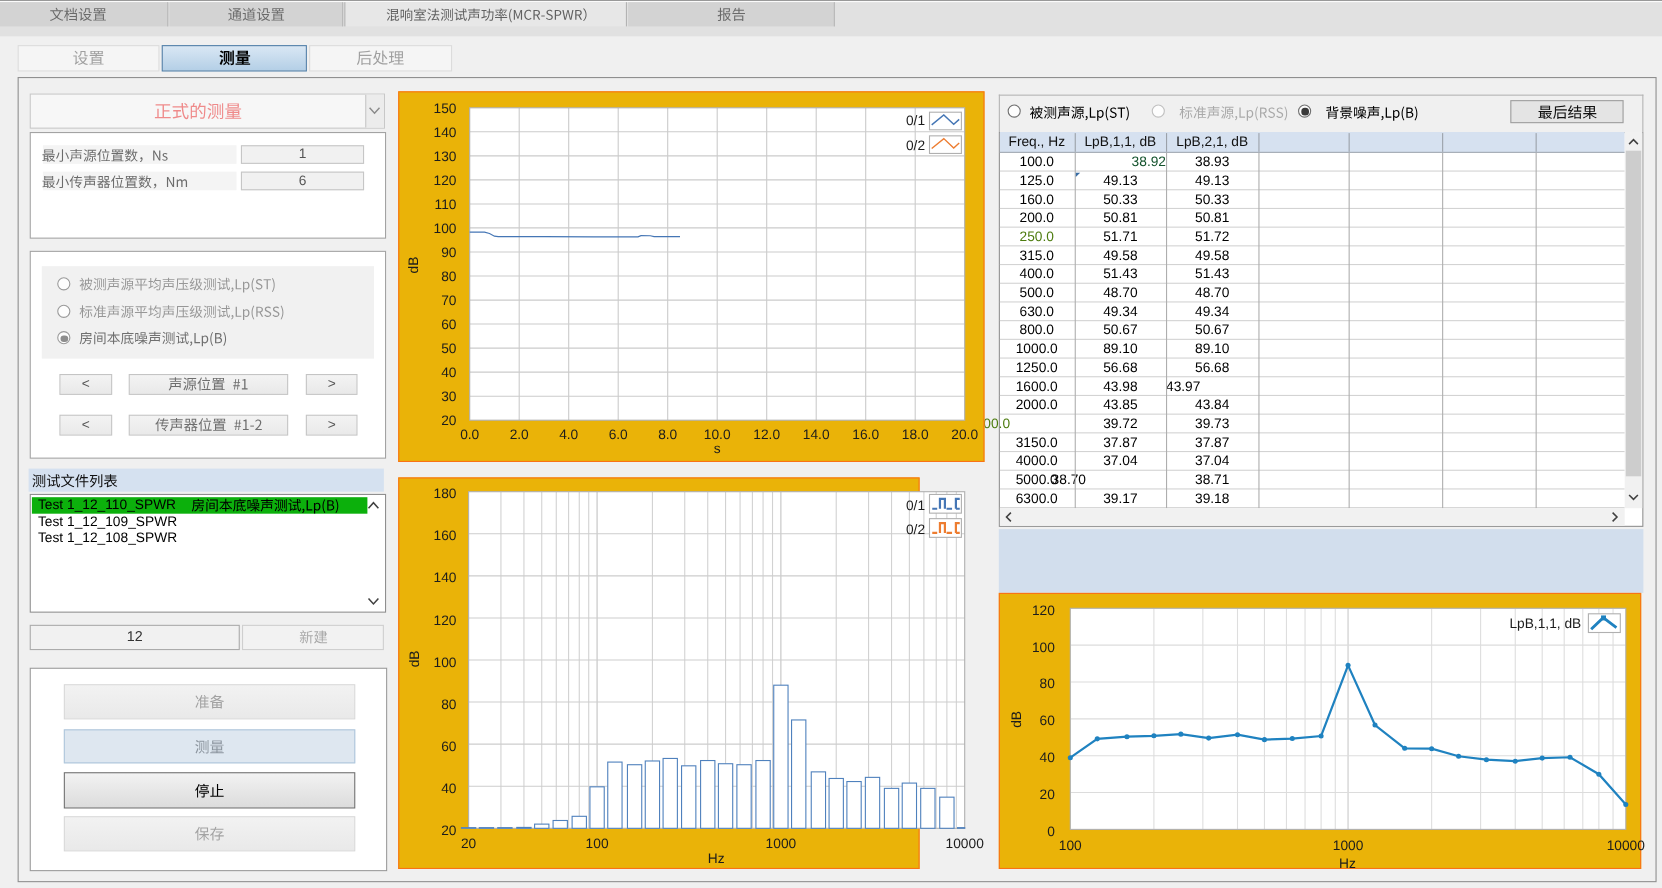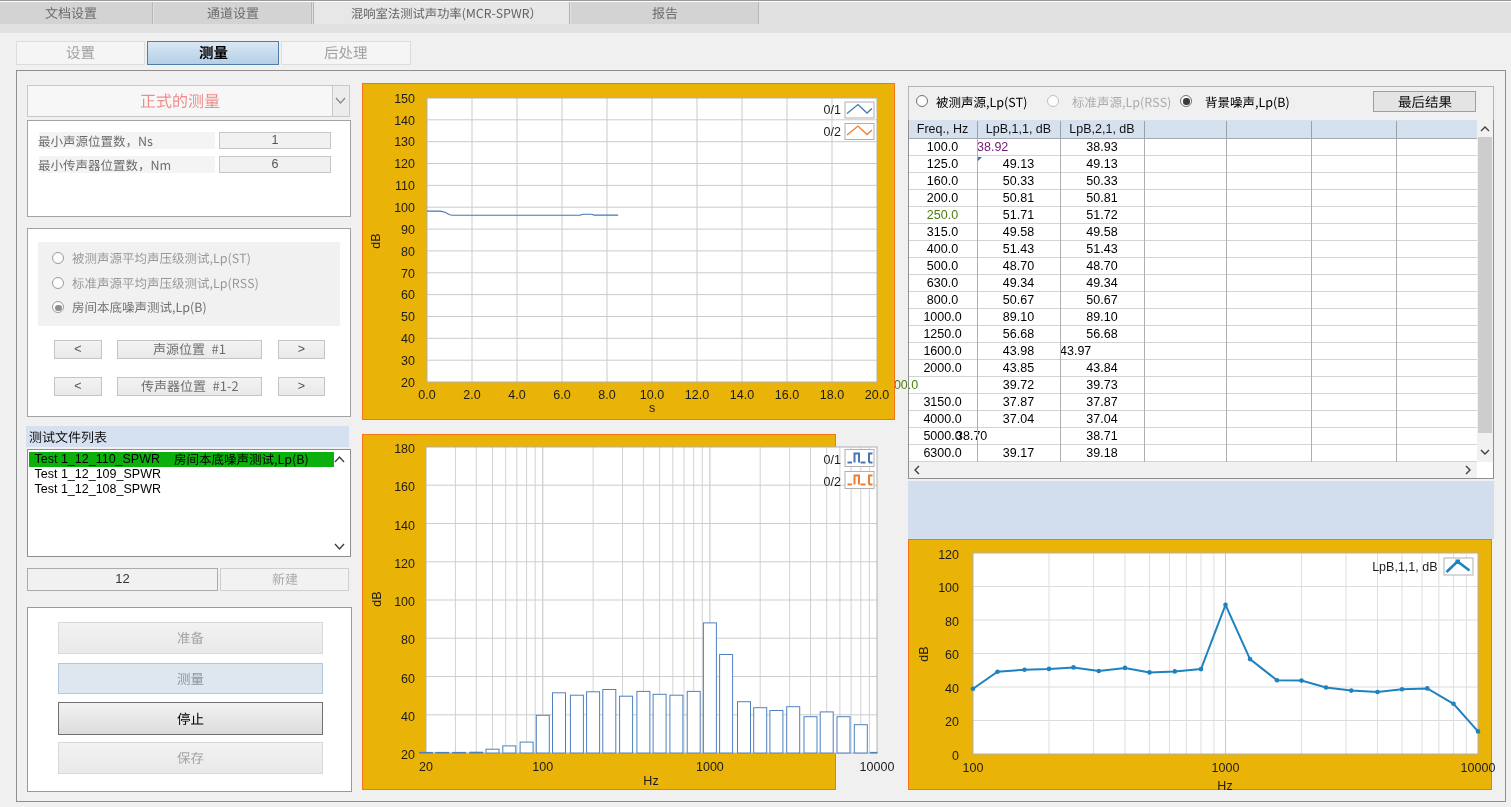--- a/index.html
+++ b/index.html
@@ -168,21 +168,21 @@
 <div class="abs" style="left:977px;top:121px;width:1px;height:17px;background:#9ba1a9"></div>
 <div class="abs" style="left:1060px;top:121px;width:1px;height:17px;background:#9ba1a9"></div>
 <div class="abs" style="left:1144px;top:121px;width:1px;height:17px;background:#9ba1a9"></div>
 <div class="abs" style="left:1226px;top:121px;width:1px;height:17px;background:#9ba1a9"></div>
 <div class="abs" style="left:1311px;top:121px;width:1px;height:17px;background:#9ba1a9"></div>
 <div class="abs" style="left:1396px;top:121px;width:1px;height:17px;background:#9ba1a9"></div>
 <div class="lat" style="left:908px;top:120px;width:69px;text-align:center;line-height:19px;color:#111">Freq., Hz</div>
 <div class="lat" style="left:977px;top:120px;width:83px;text-align:center;line-height:19px;color:#111">LpB,1,1, dB</div>
 <div class="lat" style="left:1060px;top:120px;width:84px;text-align:center;line-height:19px;color:#111">LpB,2,1, dB</div>
 <div class="lat" style="left:908px;top:139px;width:69px;text-align:center;line-height:17px;color:#000">100.0</div>
-<div class="lat" style="left:977px;top:139px;width:83px;text-align:left;line-height:17px;color:#701a75">38.92</div>
+<div class="lat" style="left:977px;top:139px;width:83px;text-align:right;line-height:17px;color:#14532d">38.92</div>
 <div class="lat" style="left:1060px;top:139px;width:84px;text-align:center;line-height:17px;color:#000">38.93</div>
 <div class="abs" style="left:909px;top:155px;width:568px;height:1px;background:#d3d3d3"></div>
 <div class="lat" style="left:908px;top:156px;width:69px;text-align:center;line-height:17px;color:#000">125.0</div>
 <div class="lat" style="left:977px;top:156px;width:83px;text-align:center;line-height:17px;color:#000">49.13</div>
 <div class="lat" style="left:1060px;top:156px;width:84px;text-align:center;line-height:17px;color:#000">49.13</div>
 <div class="abs" style="left:909px;top:172px;width:568px;height:1px;background:#d3d3d3"></div>
 <div class="lat" style="left:908px;top:173px;width:69px;text-align:center;line-height:17px;color:#000">160.0</div>
 <div class="lat" style="left:977px;top:173px;width:83px;text-align:center;line-height:17px;color:#000">50.33</div>
 <div class="lat" style="left:1060px;top:173px;width:84px;text-align:center;line-height:17px;color:#000">50.33</div>
 <div class="abs" style="left:909px;top:189px;width:568px;height:1px;background:#d3d3d3"></div>

